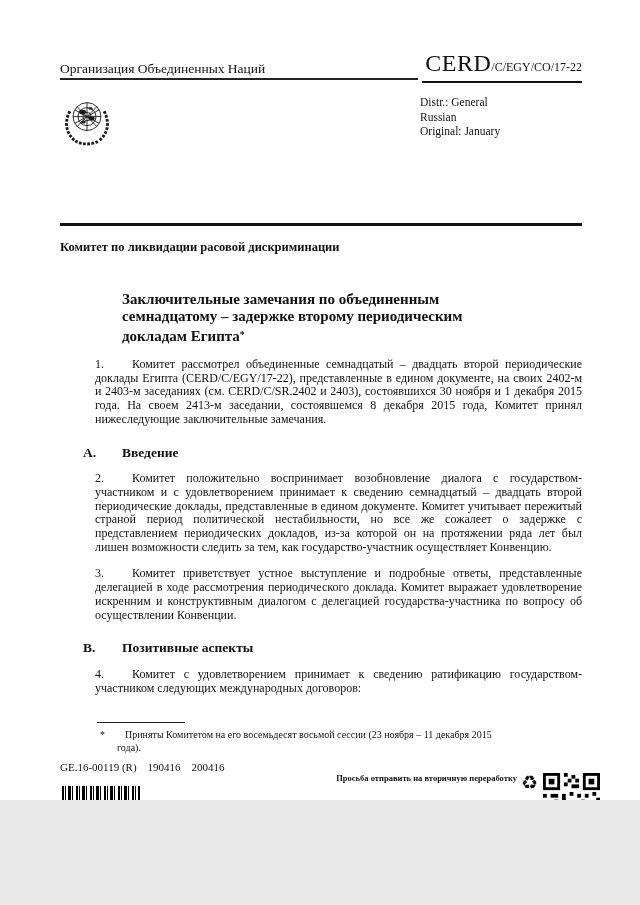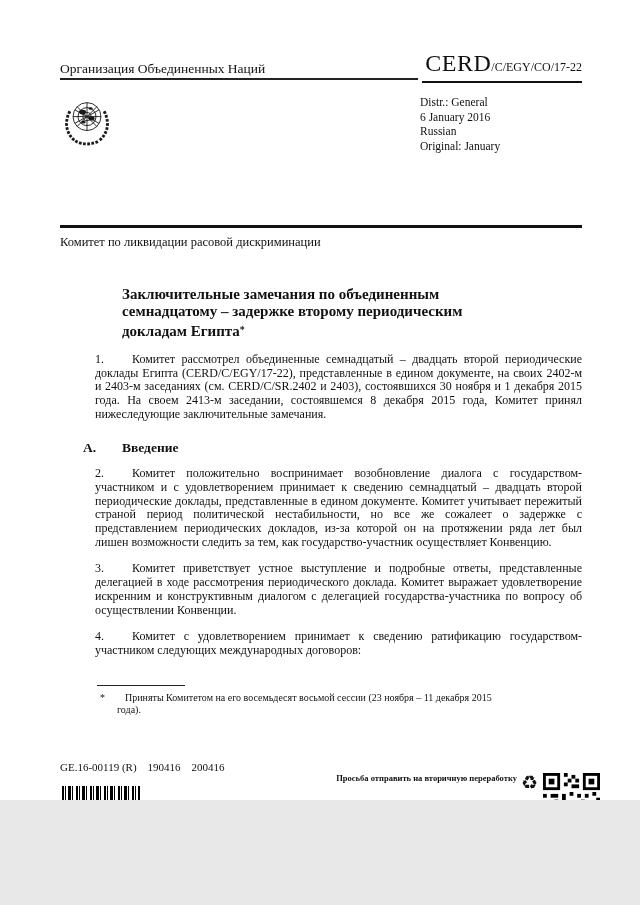--- a/index.html
+++ b/index.html
@@ -17,21 +17,21 @@
   .doc-symbol .small{font-size:12px;}
   .rules{position:relative;height:8px;margin:0 58px 0 60px;}
   .rule-left{position:absolute;left:0;right:164px;top:1px;height:1.5px;background:#222;}
   .rule-right{position:absolute;right:0;width:160px;top:4px;height:2px;background:#111;}
   .masthead{display:flex;margin:8px 58px 0 60px;}
   .emblem{width:54px;height:58px;flex:0 0 auto;}
   .mast-title{margin-left:11px;font-weight:bold;font-size:18px;line-height:21.5px;width:252px;}
   .info-col{margin-left:auto;width:162px;font-size:11.5px;line-height:14.5px;padding-top:2px;}
   
   .thick-rule{margin:72px 58px 0 60px;height:2.5px;background:#111;}
-  .committee{margin:7px 58px 0 60px;font-weight:normal;font-size:12.5px;}
+  .committee{margin:14px 58px 0 60px;font-weight:bold;font-size:12.5px;}
   
   .content{margin:0 58px 0 95px;font-size:12px;line-height:13.7px;}
   .doc-title{margin:36px 0 0 27px;font-weight:bold;font-size:15px;line-height:17.5px;}
   .doc-title .fmark{font-size:10px;vertical-align:3px;}
   p.num-para{margin:13px 0 0 0;text-align:justify;}
   p.num-para .pnum{display:inline-block;width:37px;}
   .section-head{margin:19px 0 0 -12px;font-weight:bold;font-size:13.5px;}
   .section-head .slet{display:inline-block;width:39px;}
   .sub-item{margin:11px 0 0 88px;}
   .sub-item .smark{display:inline-block;width:40px;}
@@ -90,21 +90,20 @@
         </g>
         <g stroke="#1a1a1a" stroke-width="3.2" fill="none" stroke-dasharray="3 1.6">
           <path d="M11 19 C4.5 31 6.5 44 17 52"></path>
           <path d="M49 19 C55.5 31 53.5 44 43 52"></path>
           <path d="M17 52 C24 56.5 36 56.5 43 52"></path>
         </g>
       </svg>
     </span>
     <div class="info-col">
       <div>Distr.: General</div>
-      <div>6 January 2016</div>
       <div>Russian</div>
       <div>Original: January</div>
     </div>
   </div>
 
   <div class="thick-rule"></div>
   <div class="committee">Комитет по ликвидации расовой дискриминации</div>
 
   <div class="content">
 
@@ -115,20 +114,21 @@
     </div>
 
     <p class="num-para"><span class="pnum">1.</span><span>Комитет рассмотрел объединенные семнадцатый – двадцать второй периодические доклады Египта (CERD/C/EGY/17-22), представленные в едином документе, на своих 2402-м и 2403-м заседаниях (см. CERD/C/SR.2402 и 2403), состоявшихся 30 ноября и 1 декабря 2015 года. На своем 2413-м заседании, состоявшемся 8 декабря 2015 года, Комитет принял нижеследующие заключительные замечания.</span></p>
 
     <div class="section-head"><span class="slet">A.</span><span>Введение</span></div>
 
     <p class="num-para"><span class="pnum">2.</span><span>Комитет положительно воспринимает возобновление диалога с государством-участником и с удовлетворением принимает к сведению семнадцатый – двадцать второй периодические доклады, представленные в едином документе. Комитет учитывает пережитый страной период политической нестабильности, но все же сожалеет о задержке с представлением периодических докладов, из-за которой он на протяжении ряда лет был лишен возможности следить за тем, как государство-участник осуществляет Конвенцию.</span></p>
 
     <p class="num-para"><span class="pnum">3.</span><span>Комитет приветствует устное выступление и подробные ответы, представленные делегацией в ходе рассмотрения периодического доклада. Комитет выражает удовлетворение искренним и конструктивным диалогом с делегацией государства-участника по вопросу об осуществлении Конвенции.</span></p>
 
+    <div class="section-head"><span class="slet">B.</span><span>Позитивные аспекты</span></div>
 
     <p class="num-para"><span class="pnum">4.</span><span>Комитет с удовлетворением принимает к сведению ратификацию государством-участником следующих международных договоров:</span></p>
 
 
     <div class="fn-sep"></div>
     <div class="footnote"><span class="fn-marker">*</span><span>Приняты Комитетом на его восемьдесят восьмой сессии (23 ноября – 11 декабря 2015 года).</span></div>
   </div>
 
   <div class="ge-number">GE.16-00119 (R)  190416  200416</div>
 

